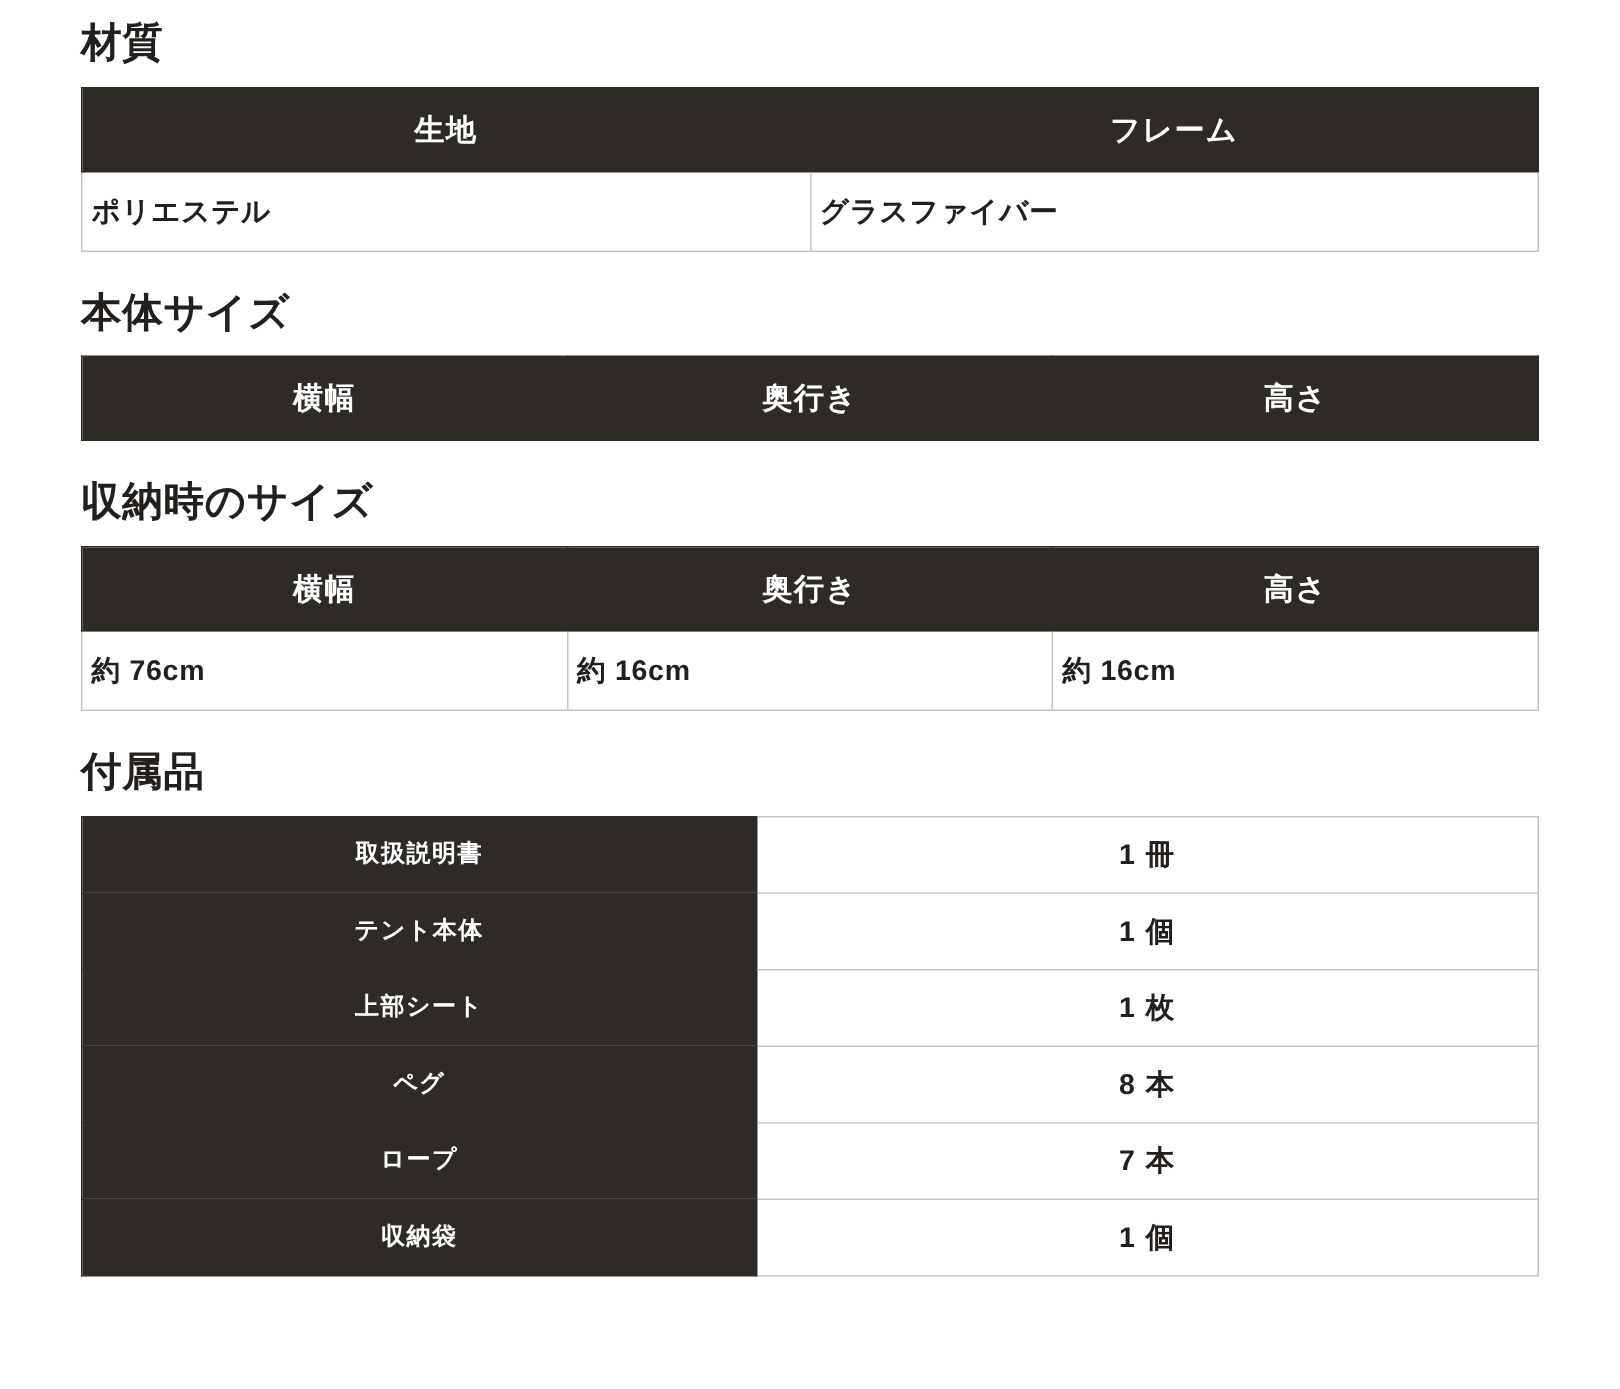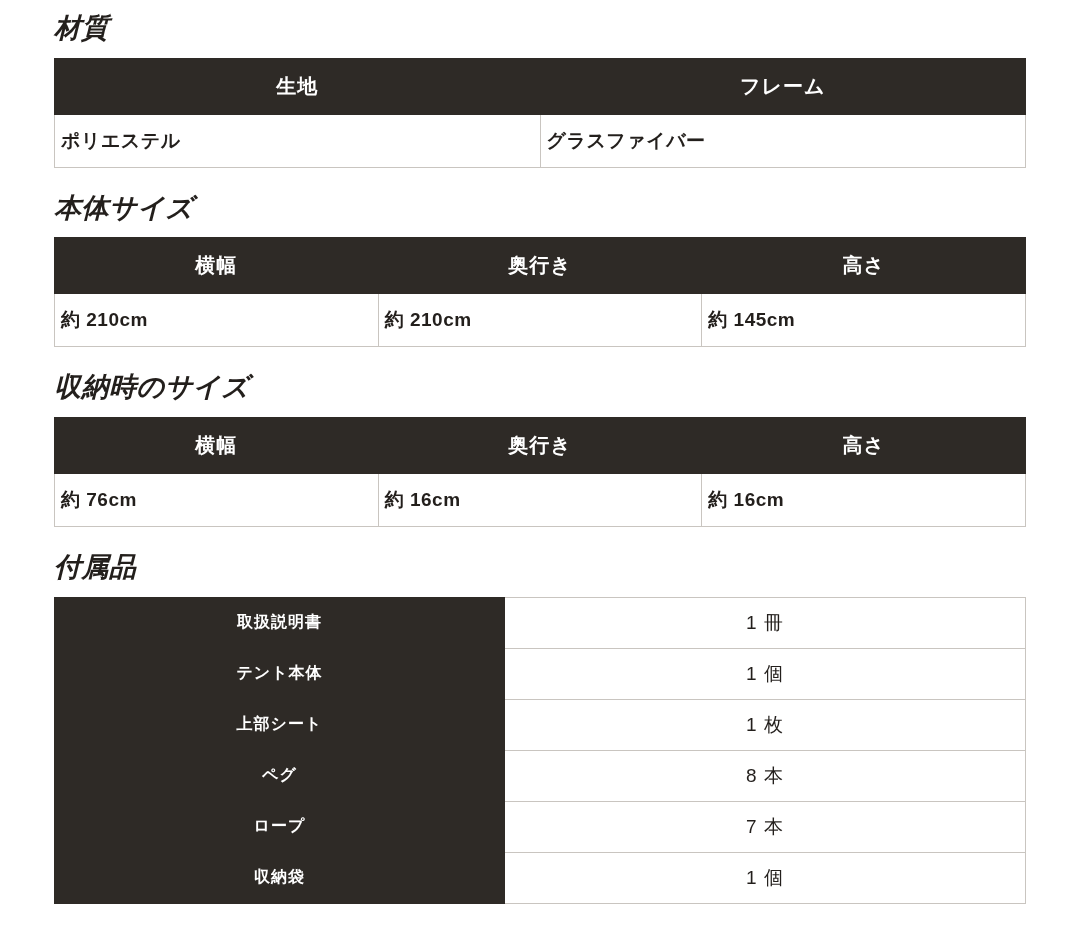--- a/index.html
+++ b/index.html
@@ -23,21 +23,20 @@
   }
   .section {
     margin: 0;
   }
   .section-title {
     font-size: 27px;
     font-weight: bold;
     color: #231f1c;
     letter-spacing: 0.5px;
     line-height: 1.1;
-    font-style: italic;
   }
   .spec-table {
     width: 100%;
     border-collapse: collapse;
     table-layout: fixed;
     border-radius: 16px;
   }
   .spec-table th {
     background: #2e2a26;
     color: #ffffff;
@@ -72,21 +71,21 @@
     letter-spacing: 1px;
     padding: 12px 6px;
     text-align: center;
     border: 1px solid #2e2a26;
     width: 45%;
   }
   .acc-table td.acc-value {
     background: #ffffff;
     color: #231f1c;
     font-size: 19px;
-    font-weight: normal;
+    font-weight: bold;
     letter-spacing: 1px;
     padding: 12px 6px;
     text-align: center;
     border: 1px solid #c9c5c0;
   }
   .gap-title-table { height: 14px; }
   .gap-section { height: 26px; }
   .t1 { margin-top: 14px; }
 </style>
 </head>
@@ -115,25 +114,20 @@
 
   <div class="section">
     <div class="section-title">本体サイズ</div>
     <div class="gap-title-table"></div>
     <table class="spec-table">
       <tbody>
           <tr>
         <th>横幅</th>
         <th>奥行き</th>
         <th>高さ</th>
-      </tr>
-      <tr>
-        <td>約 210cm</td>
-        <td>約 210cm</td>
-        <td>約 145cm</td>
       </tr>
     </tbody>
       </table>
   </div>
 
   <div class="gap-section"></div>
 
   <div class="section">
     <div class="section-title">収納時のサイズ</div>
     <div class="gap-title-table"></div>

